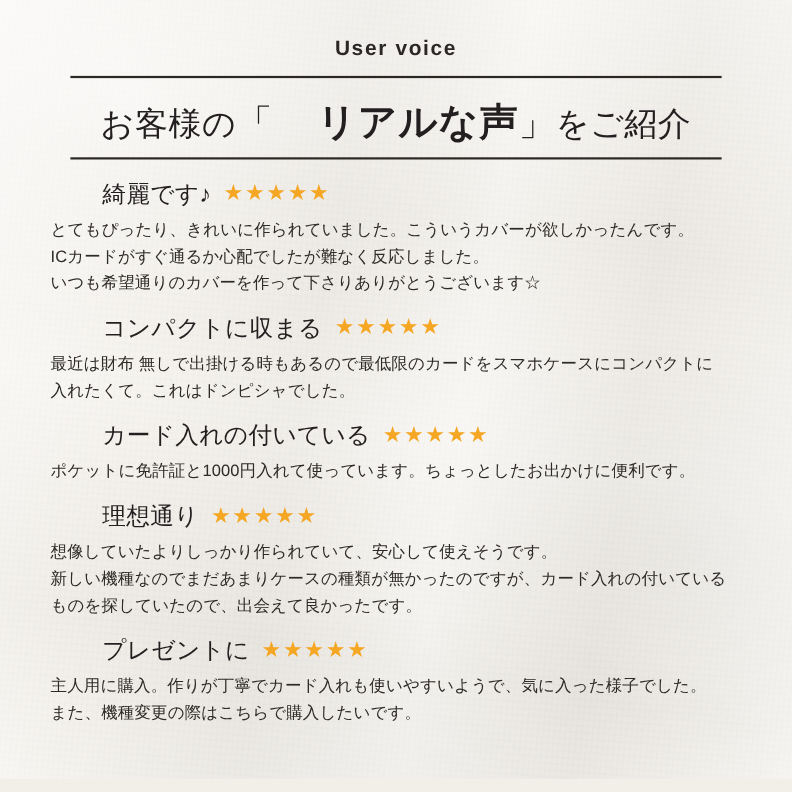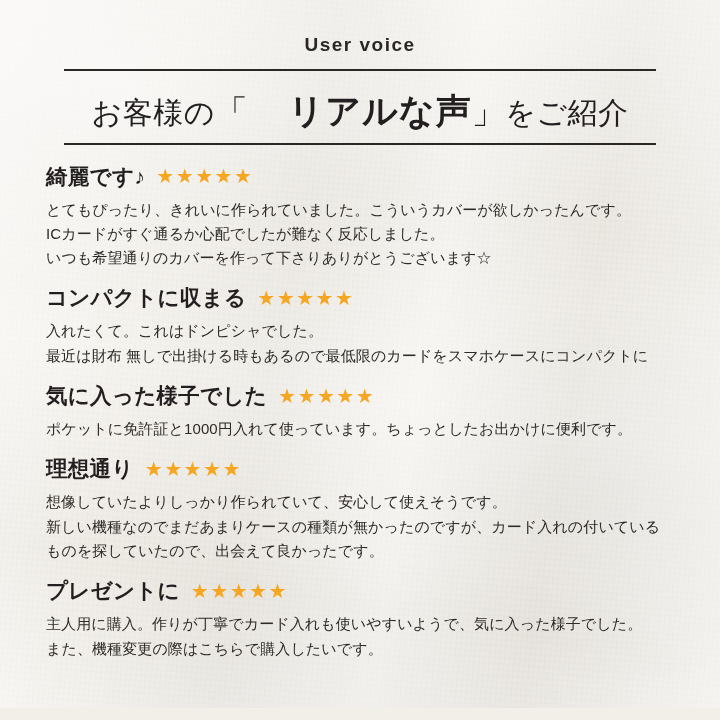--- a/index.html
+++ b/index.html
@@ -92,24 +92,25 @@
   }
   .review { margin-bottom: 13px; }
   .review-head {
     display: flex;
     align-items: center;
     gap: 11px;
     margin-bottom: 7px;
   }
   .review-title {
     font-size: 21.5px;
-    font-weight: 700;
+    font-weight: 400;
     color: #231f20;
     letter-spacing: 0.3px;
     white-space: nowrap;
+    margin-left: 47px;
   }
   .stars {
     color: #f5a623;
     font-size: 20px;
     letter-spacing: 1.5px;
     line-height: 1;
     white-space: nowrap;
   }
   .review-body {
     font-size: 15px;
@@ -146,28 +147,28 @@
         <div>いつも希望通りのカバーを作って下さりありがとうございます☆</div>
       </div>
     </div>
 
     <div class="review">
       <div class="review-head">
         <span class="review-title">コンパクトに収まる</span>
         <span class="stars">★★★★★</span>
       </div>
       <div class="review-body">
+        <div>最近は財布 無しで出掛ける時もあるので最低限のカードをスマホケースにコンパクトに</div>
         <div>入れたくて。これはドンピシャでした。</div>
-        <div>最近は財布 無しで出掛ける時もあるので最低限のカードをスマホケースにコンパクトに</div>
       </div>
     </div>
 
     <div class="review">
       <div class="review-head">
-        <span class="review-title">気に入った様子でした</span>
+        <span class="review-title">カード入れの付いている</span>
         <span class="stars">★★★★★</span>
       </div>
       <div class="review-body">
         <div>ポケットに免許証と1000円入れて使っています。ちょっとしたお出かけに便利です。</div>
       </div>
     </div>
 
     <div class="review">
       <div class="review-head">
         <span class="review-title">理想通り</span>

